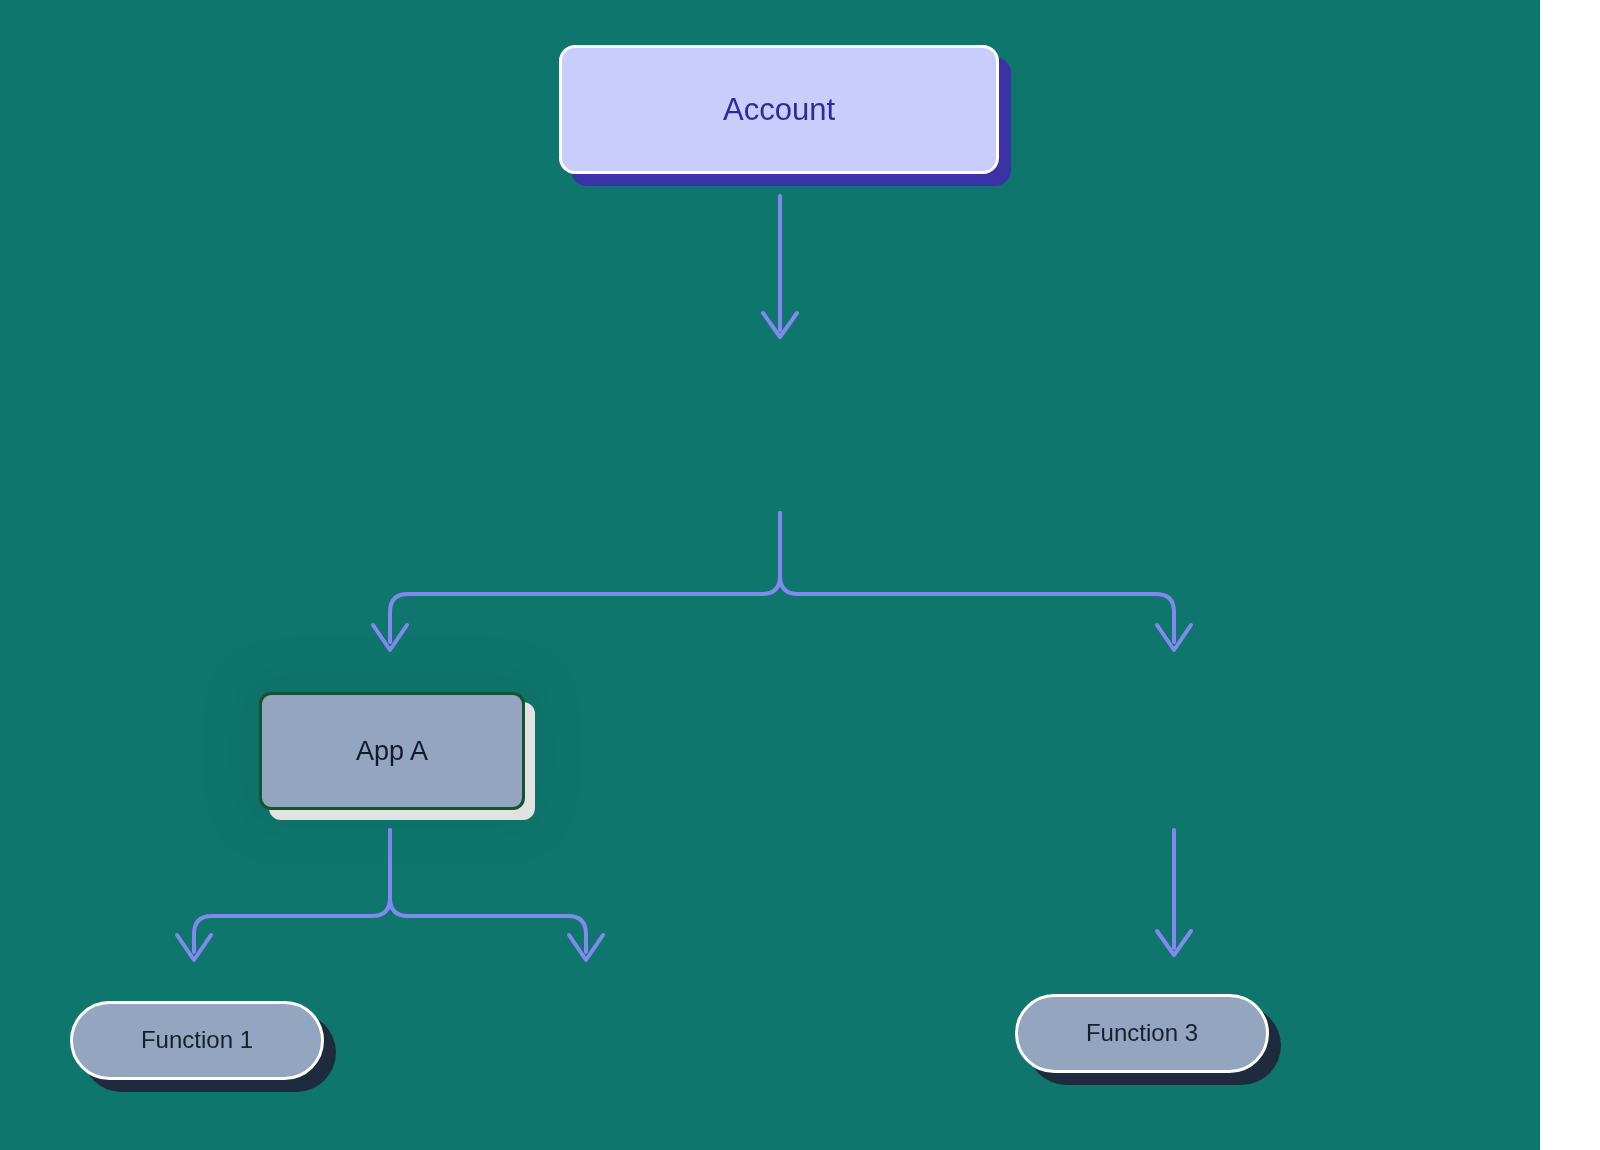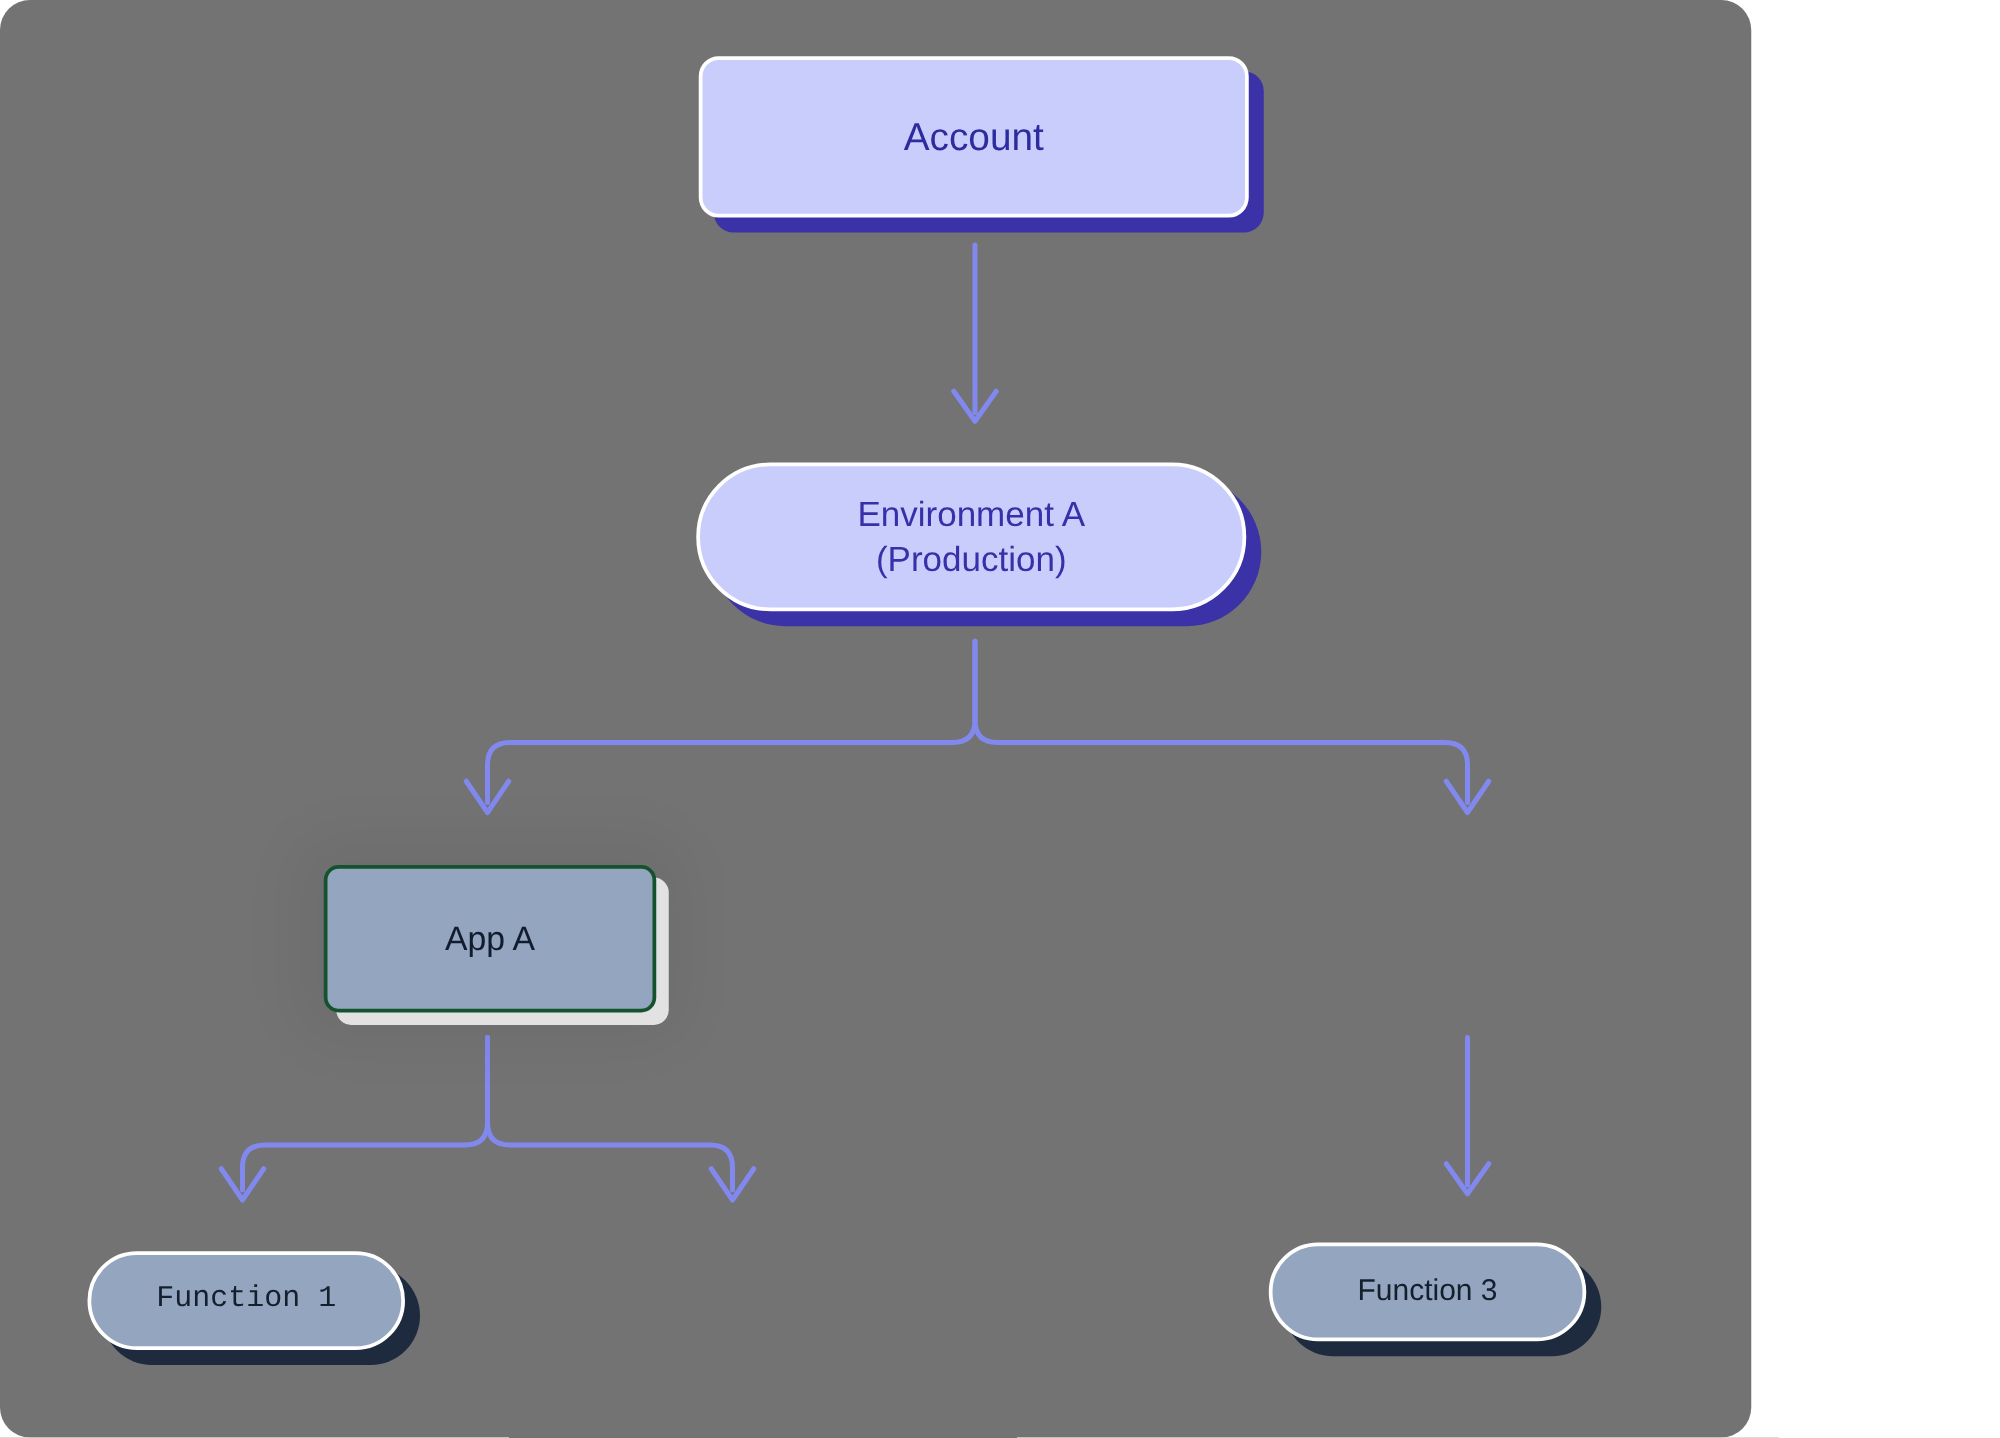--- a/index.html
+++ b/index.html
@@ -7,25 +7,24 @@
     margin: 0;
     padding: 0;
     background: #ffffff;
   }
   body {
     font-family: "Liberation Sans", sans-serif;
     -webkit-font-smoothing: antialiased;
   }
   #canvas {
     position: relative;
-    width: 1401px;
+    width: 1540px;
     height: 1150px;
-    background: #737373;
+    background: #0f766e;
     overflow: hidden;
-    border-radius: 24px;
   }
   #edge-layer {
     position: absolute;
     left: 0;
     top: 0;
     width: 1600px;
     height: 1150px;
     pointer-events: none;
   }
   .node {
@@ -139,31 +138,27 @@
         <path d="M 1157 931 L 1174 955 L 1191 931"></path>
       </g>
 
     </g>
   </svg>
 
   <div class="node acct" style="left:559px; top:45px; width:440px; height:129px;">
     <span class="node-label">Account</span>
   </div>
 
-  <div class="node env" style="left:557px; top:370px; width:440px; height:119px;">
-    <span class="node-label">Environment A
-(Production)</span>
-  </div>
 
   <div class="node app" style="left:259px; top:692px; width:266px; height:118px;">
     <span class="node-label">App A</span>
   </div>
 
 
-  <div class="node fn" style="left:70px; top:1001px; width:254px; height:79px;font-family:Liberation Mono, monospace;">
+  <div class="node fn" style="left:70px; top:1001px; width:254px; height:79px;">
     <span class="node-label">Function 1</span>
   </div>
 
 
   <div class="node fn" style="left:1015px; top:994px; width:254px; height:79px;">
     <span class="node-label">Function 3</span>
   </div>
 
 </div>
 

